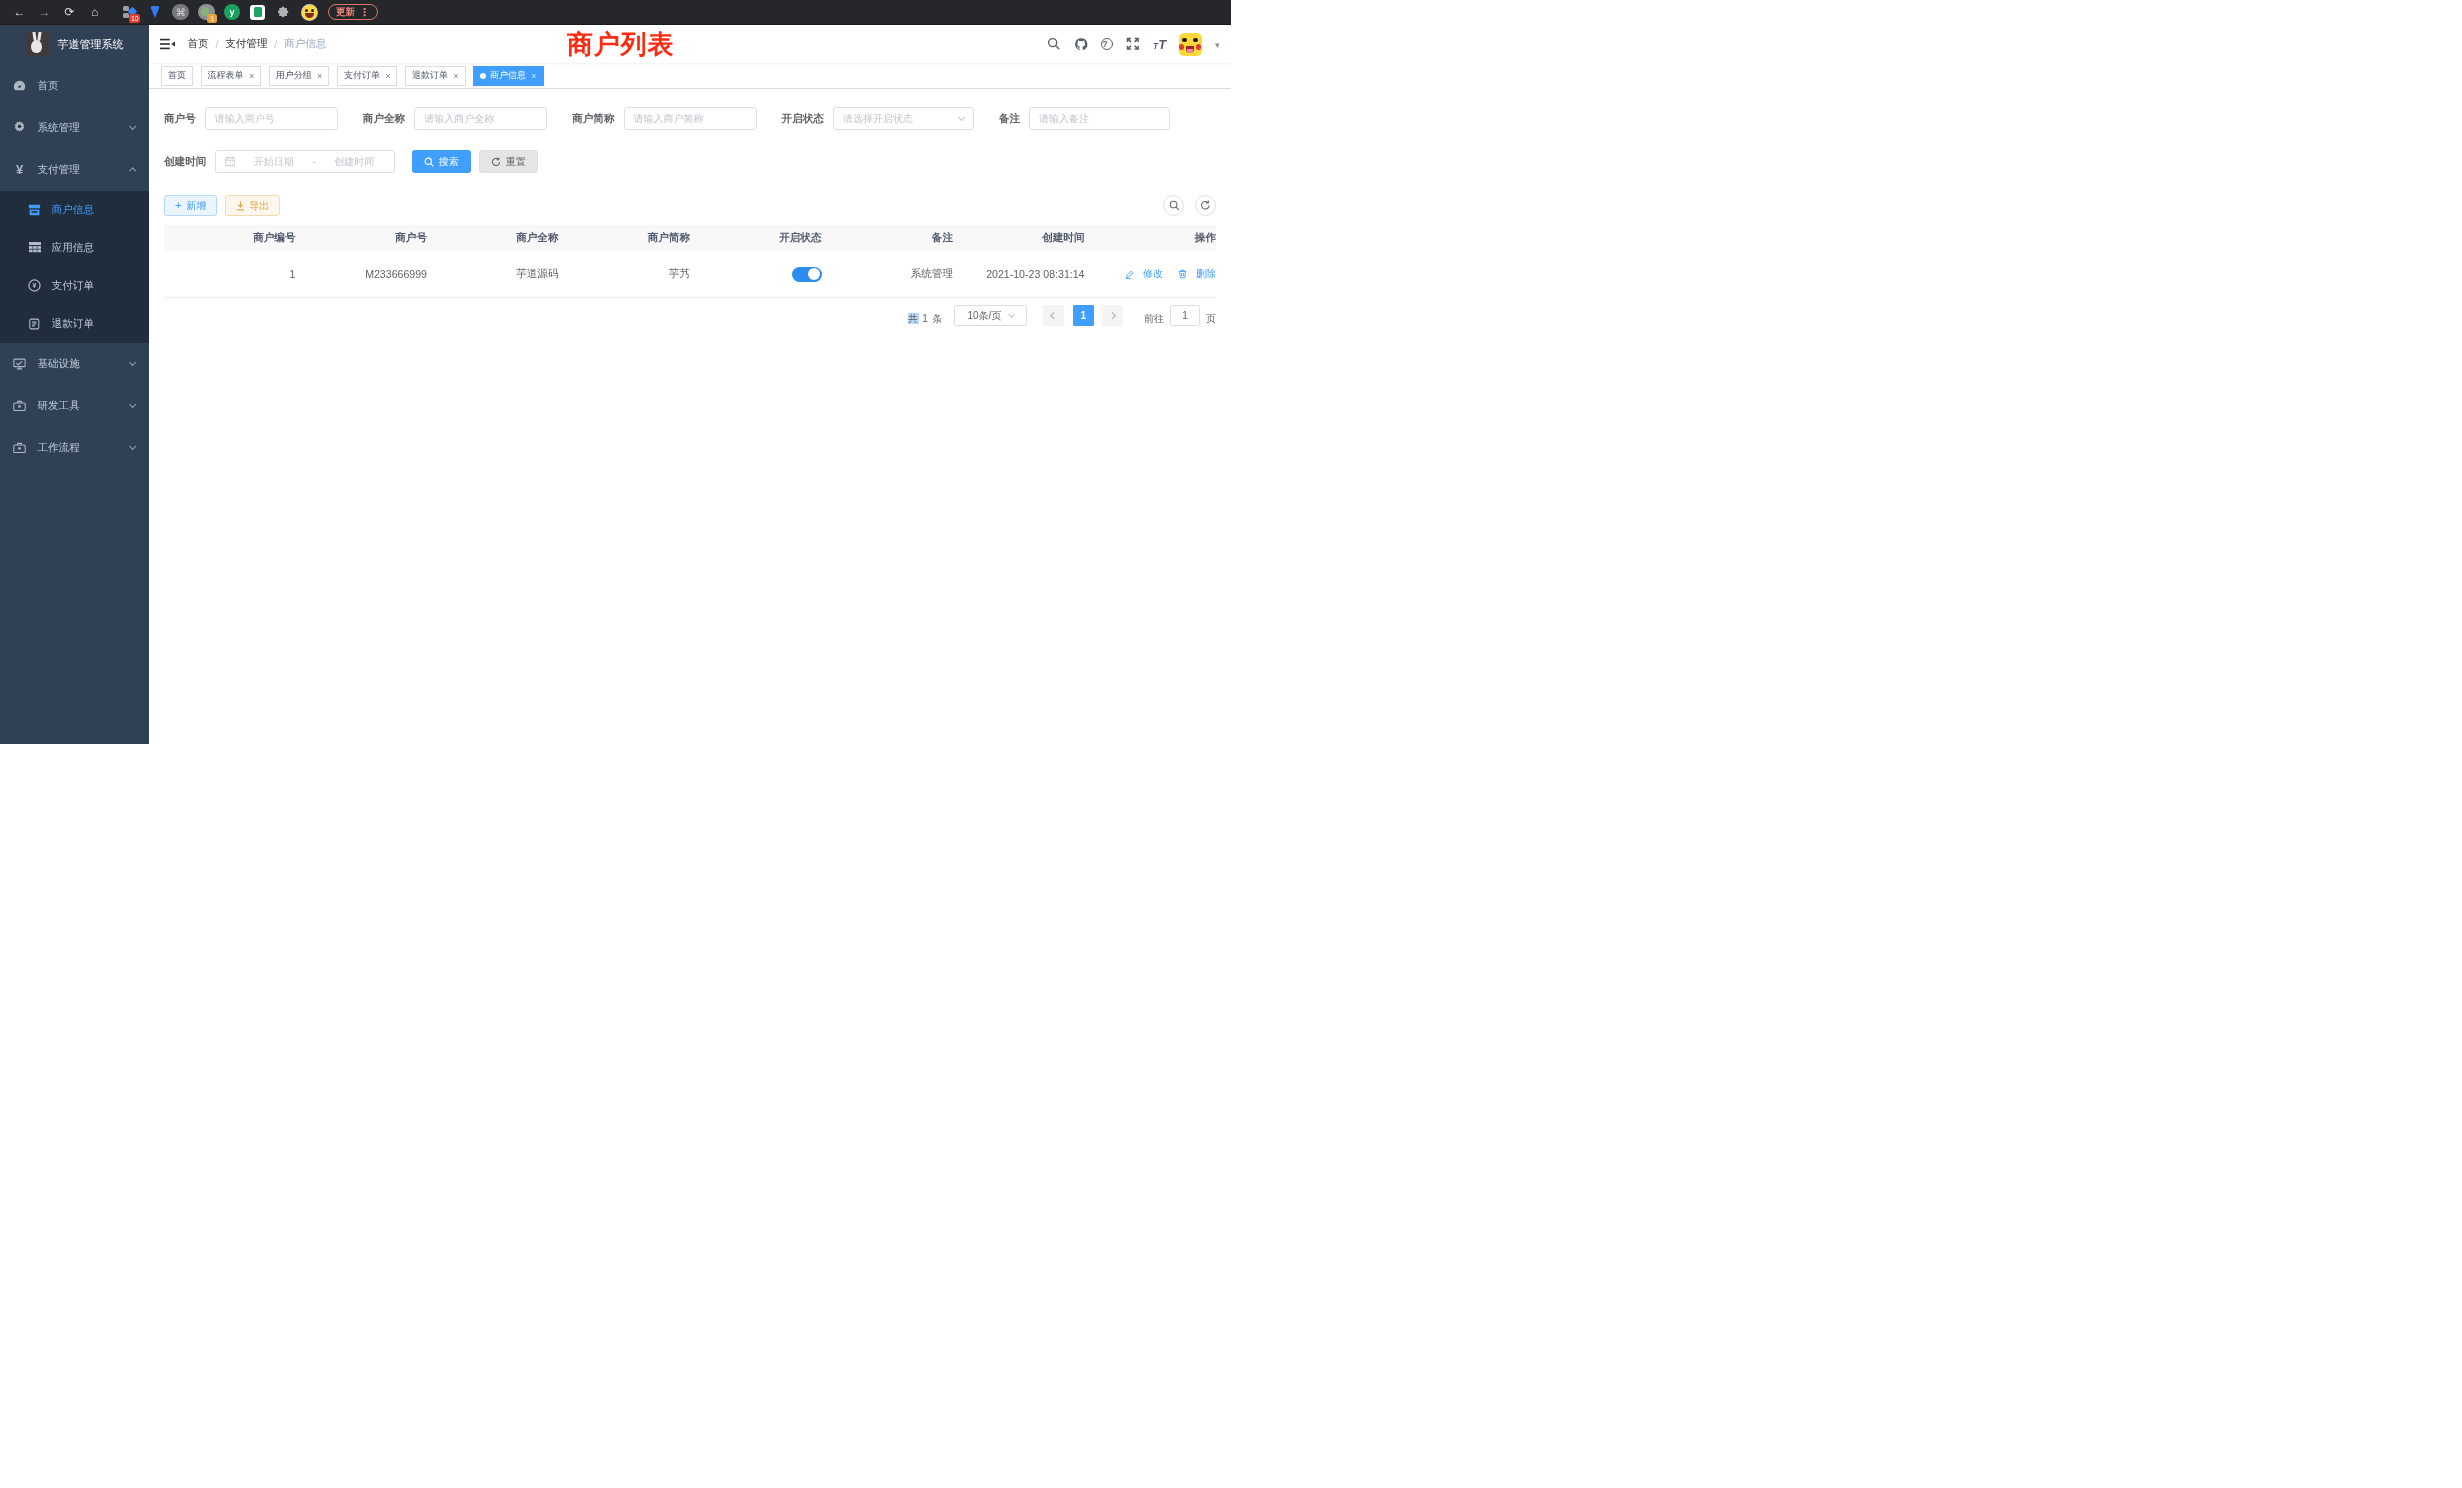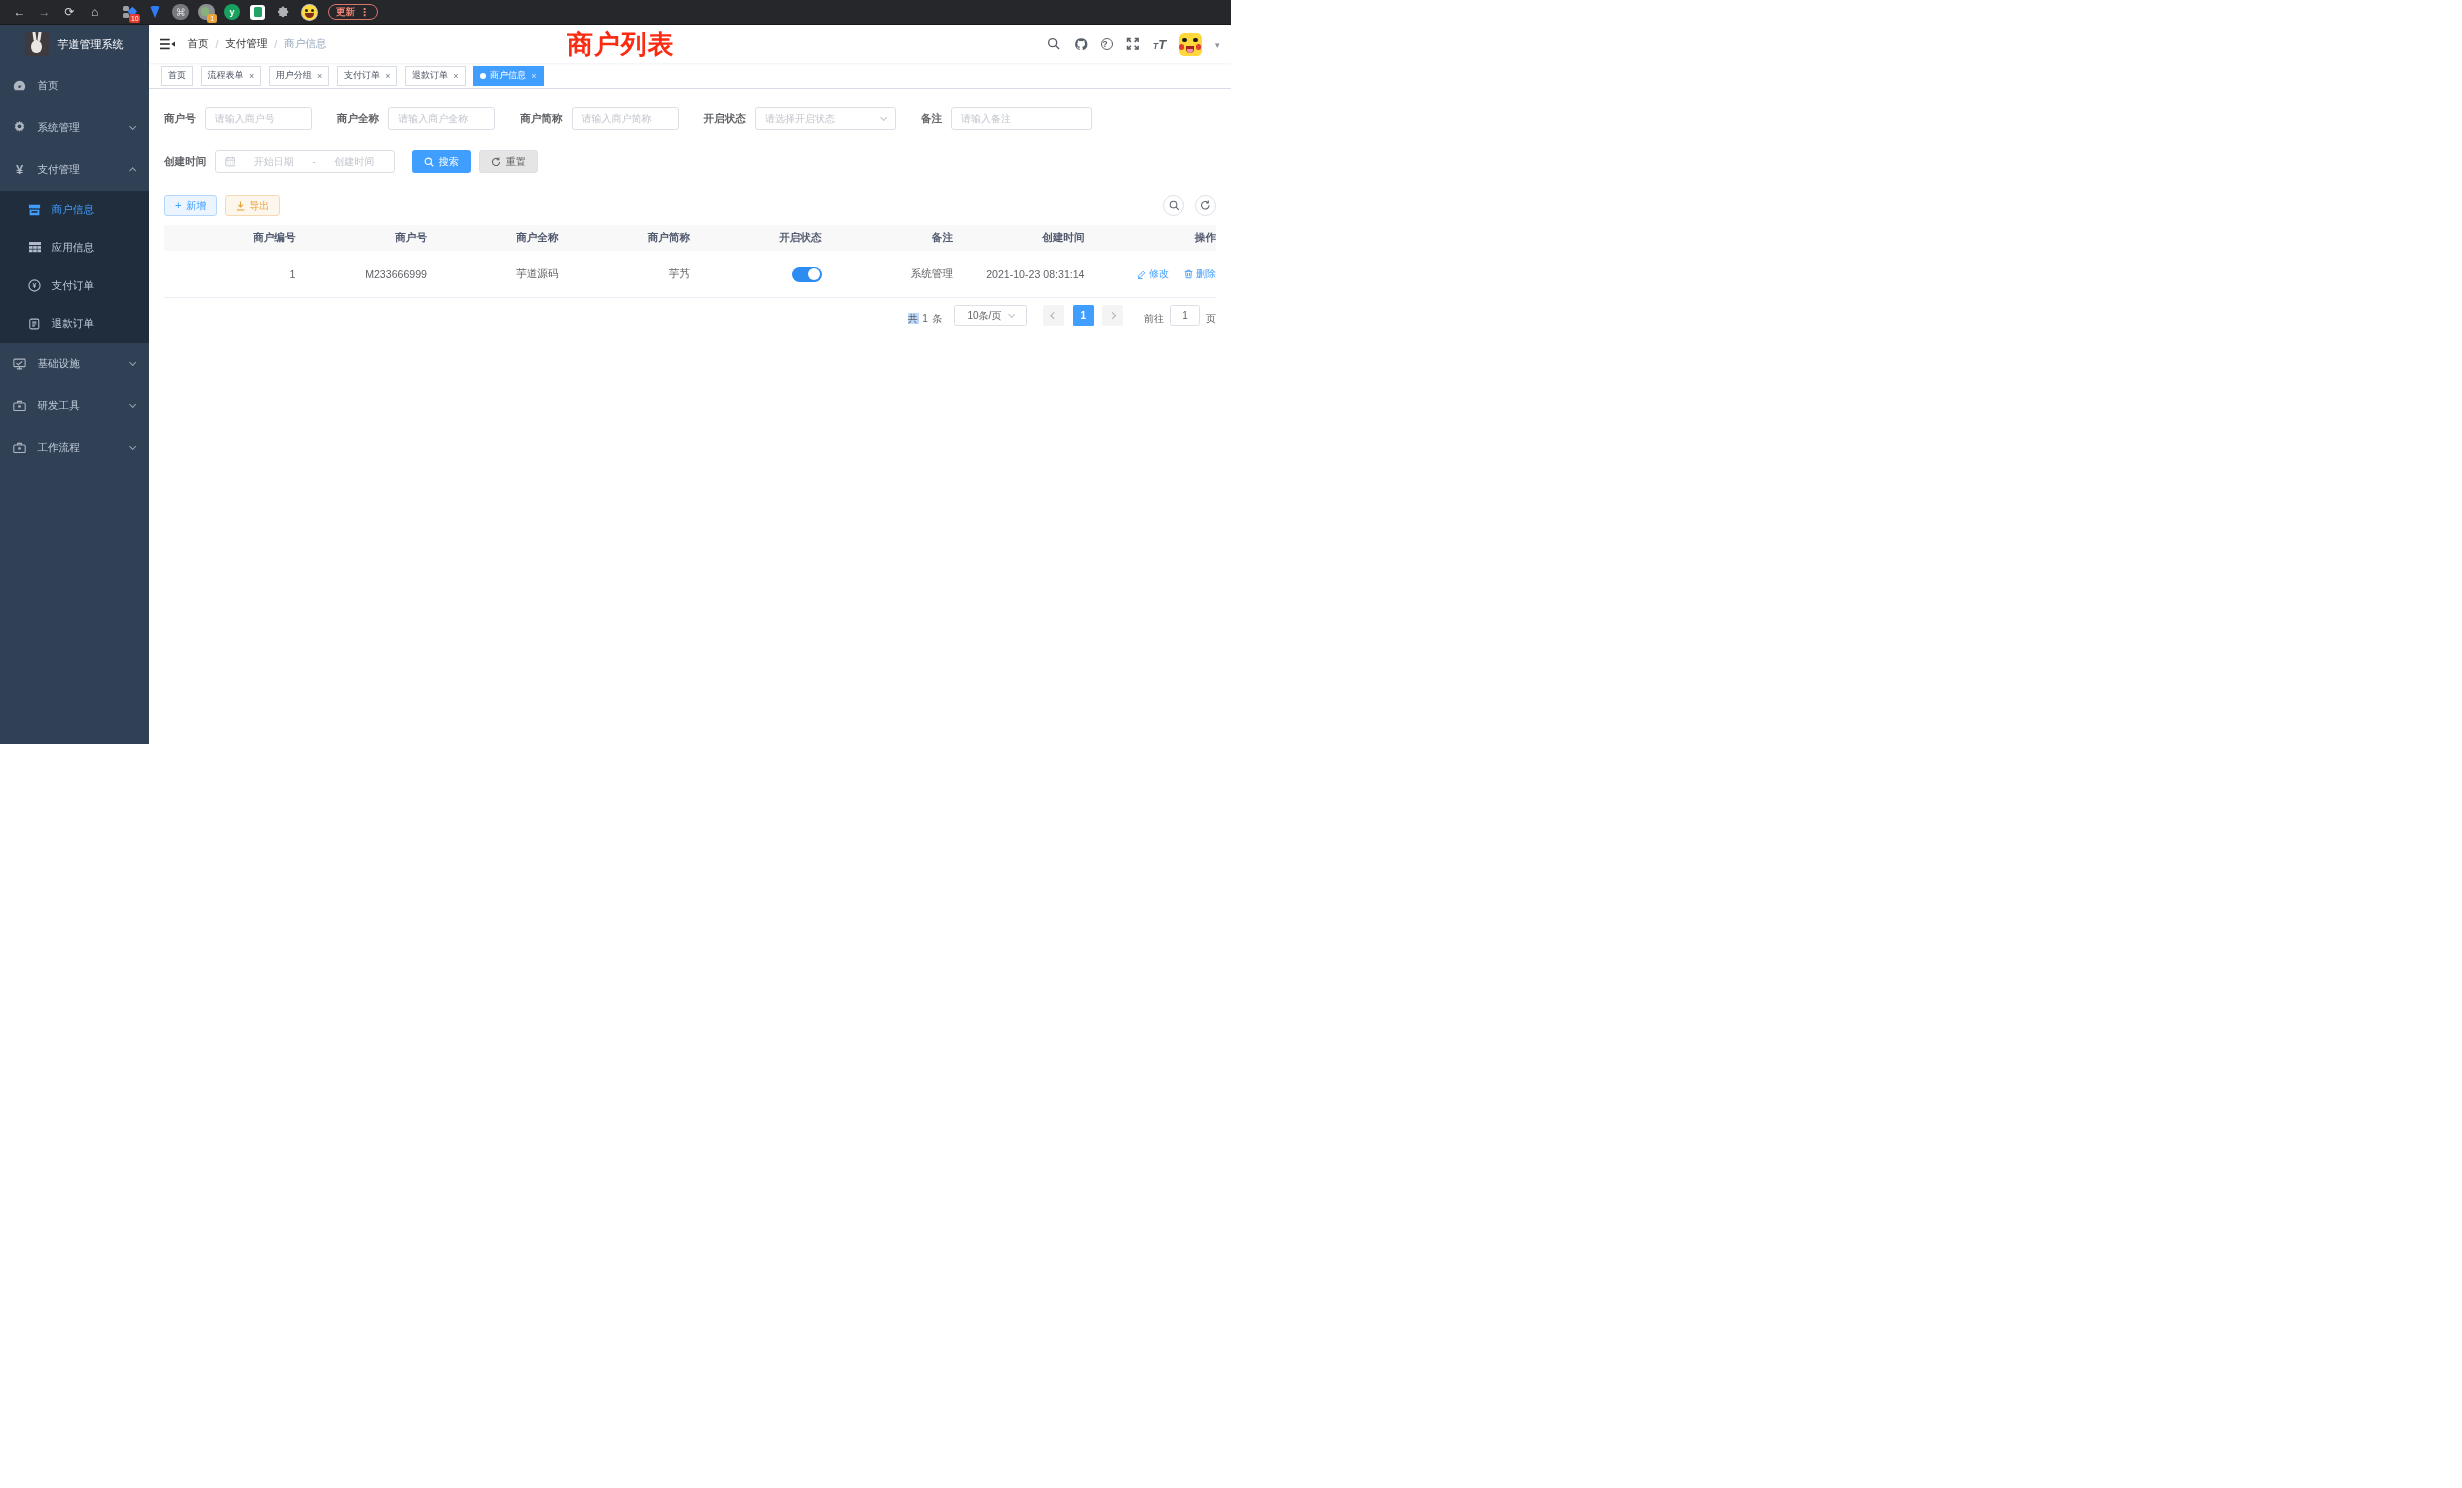--- a/index.html
+++ b/index.html
@@ -105,21 +105,21 @@
   .content{flex:1;padding:18px 15px 0 15px;background:#fff;overflow:hidden}
 
   
   .frow{display:flex;align-items:center}
   .frow.r1{margin-bottom:20px}
   .frow.r2{margin-bottom:22px}
   .fitem{display:flex;align-items:center;margin-right:25px}
   .flabel{font-size:10.6px;font-weight:700;color:#606266;margin-right:9px;white-space:nowrap}
   .tin{height:23px;border:0.8px solid #dcdfe6;border-radius:3px;padding:0 9px;font-size:10px;color:#606266;outline:none;background:#fff}
   .tin::placeholder{color:#c0c4cc}
-  .w176{width:107px}.w186{width:141px}
+  .w176{width:133px}.w186{width:141px}
   .selbox{width:141px;height:23px;border:0.8px solid #dcdfe6;border-radius:3px;display:flex;align-items:center;padding:0 9px;cursor:pointer}
   .selbox .ph{flex:1;font-size:10px;color:#c0c4cc}
   .selbox .chev{border-color:#c0c4cc}
   .datebox{width:180px;height:23px;border:0.8px solid #dcdfe6;border-radius:3px;display:flex;align-items:center;padding:0 8.3px;gap:6.8px;cursor:text}
   .datebox .ph{font-size:10px;color:#c0c4cc;flex:1;text-align:center}
   .datebox .sep{font-size:10px;color:#c0c4cc}
   .cal{color:#c0c4cc}
   .btn{height:23px;border-radius:3px;display:inline-flex;align-items:center;gap:4.5px;padding:0 11.4px;font-size:10px;cursor:pointer;border:0.8px solid transparent;white-space:nowrap}
   .btn.primary{background:#409eff;color:#fff;margin-left:7.6px}
   .btn.plain{background:#e5e5e5;border-color:#dcdfe6;color:#606266;margin-left:7.6px}
@@ -133,21 +133,21 @@
   .tspacer{flex:1}
   .circbtn{width:21px;height:21px;border:0.8px solid #dcdfe6;border-radius:50%;display:grid;place-items:center;color:#5f6672;cursor:pointer;margin-left:10.6px;background:#fff}
 
   
   .tbl{width:100%}
   .trow{display:grid;grid-template-columns:repeat(8,1fr);align-items:center;text-align:right}
   .trow.head{background:#f8f8f9;height:26px;font-size:10.6px;font-weight:700;color:#515a6e}
   .trow.body{height:47px;font-size:10.6px;color:#606266;border-bottom:0.8px solid #ebeef5;background:#fff}
   .switch{width:30px;height:15px;border-radius:7.6px;background:#2d8cf0;position:relative;display:inline-block;cursor:pointer;vertical-align:middle}
   .switch::after{content:"";position:absolute;top:1.5px;right:1.5px;width:12px;height:12px;border-radius:50%;background:#fff}
-  .oplink{display:inline-flex;align-items:center;gap:3px;color:#409eff;font-size:10px;cursor:pointer}
+  .oplink{display:inline-flex;align-items:center;gap:9px;color:#409eff;font-size:10px;cursor:pointer}
   .oplink + .oplink{margin-left:12px}
 
   
   .pag{display:flex;justify-content:flex-end;align-items:flex-end;margin-top:7px;font-size:10px;color:#606266}
   .ptotal{margin-right:11.4px;letter-spacing:0.8px}
   .hl{background:#bcd9fb}
   .psize{width:73px;height:21px;border:0.8px solid #dcdfe6;border-radius:2.3px;display:flex;align-items:center;justify-content:center;gap:7.6px;cursor:pointer;margin-right:16px}
   .psize .chev{border-color:#c0c4cc;margin-top:-1.5px}
   .pbtn{width:21px;height:21px;background:#f4f4f5;border-radius:1.5px;display:grid;place-items:center;cursor:pointer}
   .pbtn .chev{border-color:#a8abb2;margin:0}

